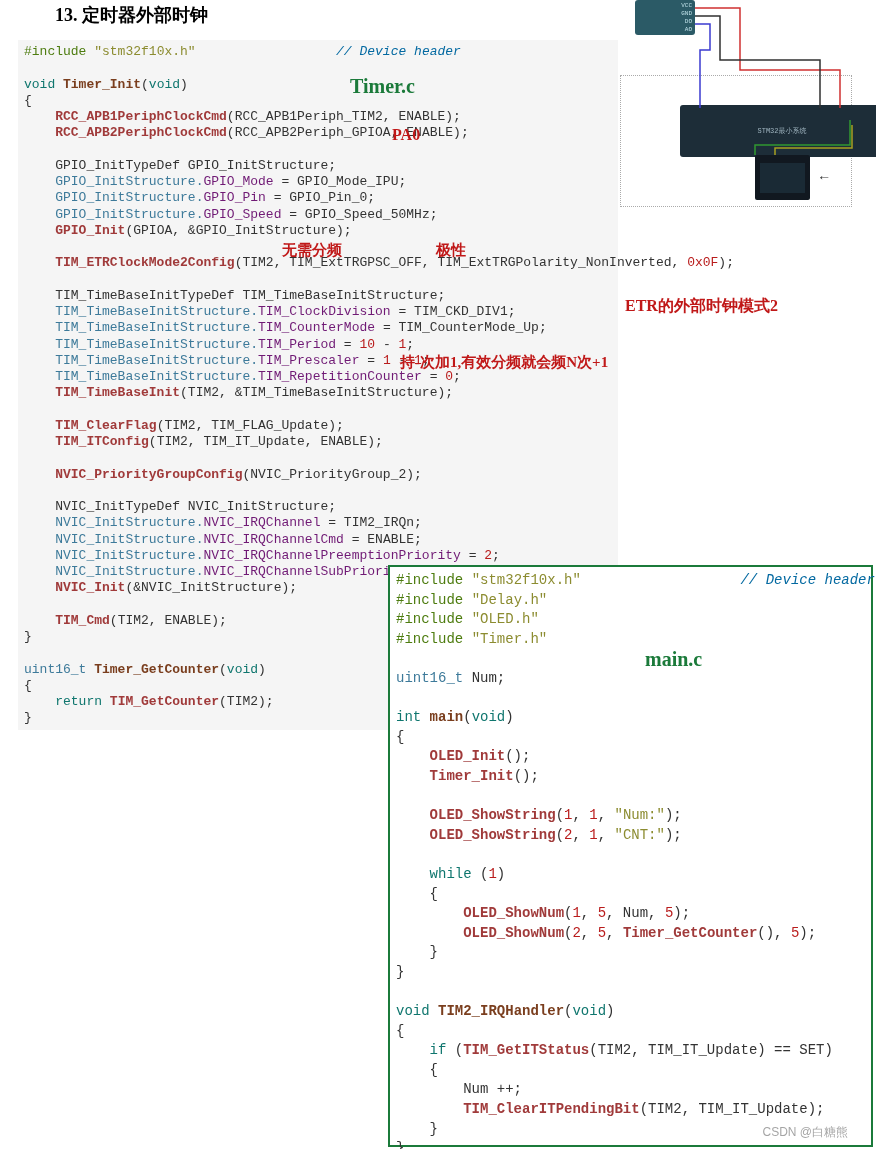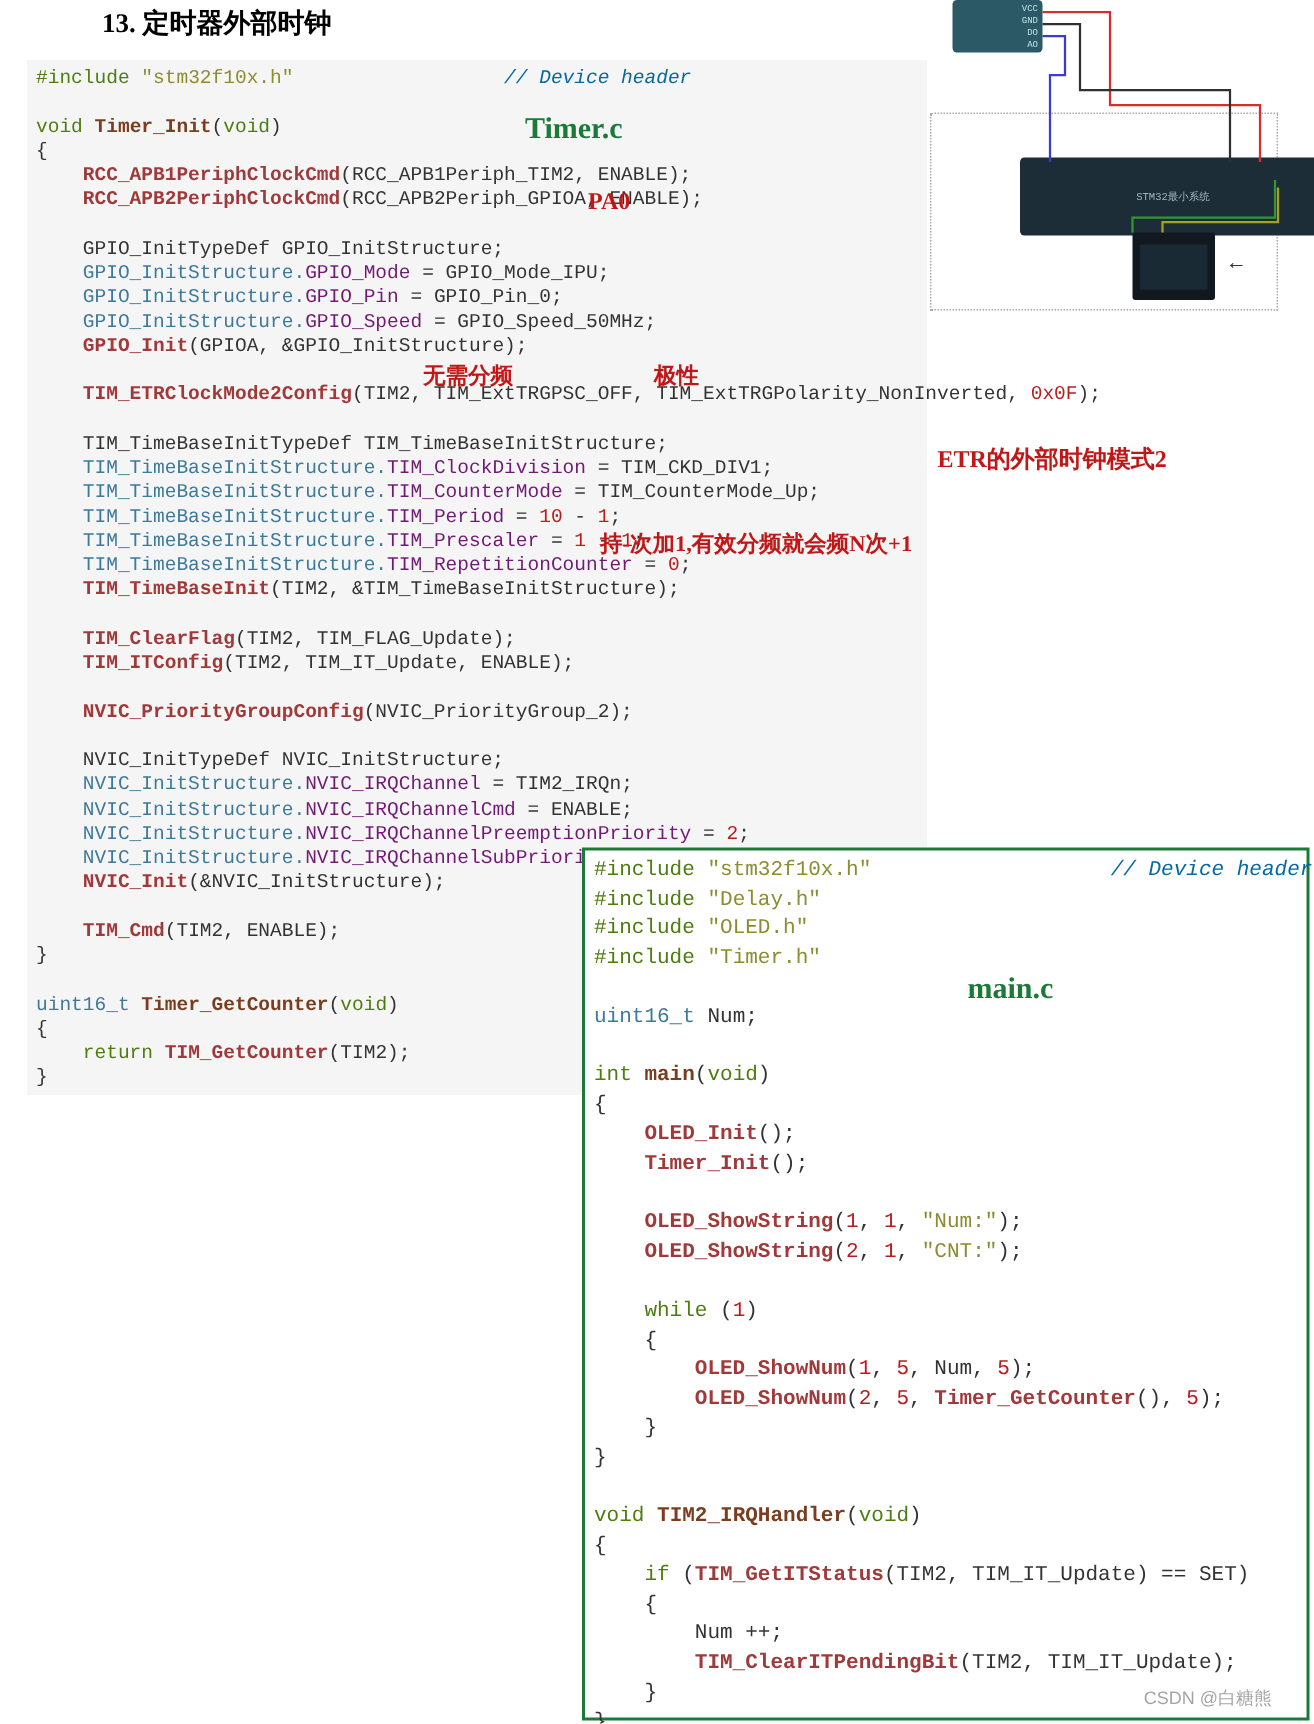--- a/index.html
+++ b/index.html
@@ -44,21 +44,21 @@
     background: #ffffff;
     border: 2px solid #1b7a3a;
     padding: 4px 6px;
     box-sizing: border-box;
     white-space: pre;
     line-height: 1.25;
   }
   .tok-pp { color: #4d7c0f; }
   .tok-str { color: #8c8c30; }
   .tok-comm { color: #0369a1; font-style: italic; }
-  .tok-kw { color: #4d7c0f; }
+  .tok-kw { color: #0f766e; }
   .tok-type { color: #3d7a9a; }
   .tok-fn { color: #7a3e1e; font-weight: bold; }
   .tok-fnb { color: #a03a3a; font-weight: bold; }
   .tok-id { color: #3d7a9a; }
   .tok-mem { color: #701a75; }
   .tok-num { color: #b91c1c; }
   .tok-plain { color: #333; }
   .tok-brace { color: #333; }
   .sensor {
     position: absolute;
@@ -88,21 +88,21 @@
     right: 28px;
     bottom: 8px;
     color: rgba(90,90,90,0.55);
     font-family: Arial, sans-serif;
     font-size: 12px;
   }
 </style>
 </head>
 <body>
 
-<div class="handwritten" style="left:55px; top:3px; font-size:18px;margin-left:13px;">13. 定时器外部时钟</div>
+<div class="handwritten" style="left:55px; top:3px; font-size:18px;">13. 定时器外部时钟</div>
 
 <div class="sensor" style="left:635px; top:0px; width:60px; height:35px;">
   <div class="sensor-text" style="right:3px; top:2px;">VCC</div>
   <div class="sensor-text" style="right:3px; top:10px;">GND</div>
   <div class="sensor-text" style="right:3px; top:18px;">DO</div>
   <div class="sensor-text" style="right:3px; top:26px;">AO</div>
 </div>
 
 <div class="breadboard" style="left:620px; top:75px; width:230px; height:130px;"></div>
 

